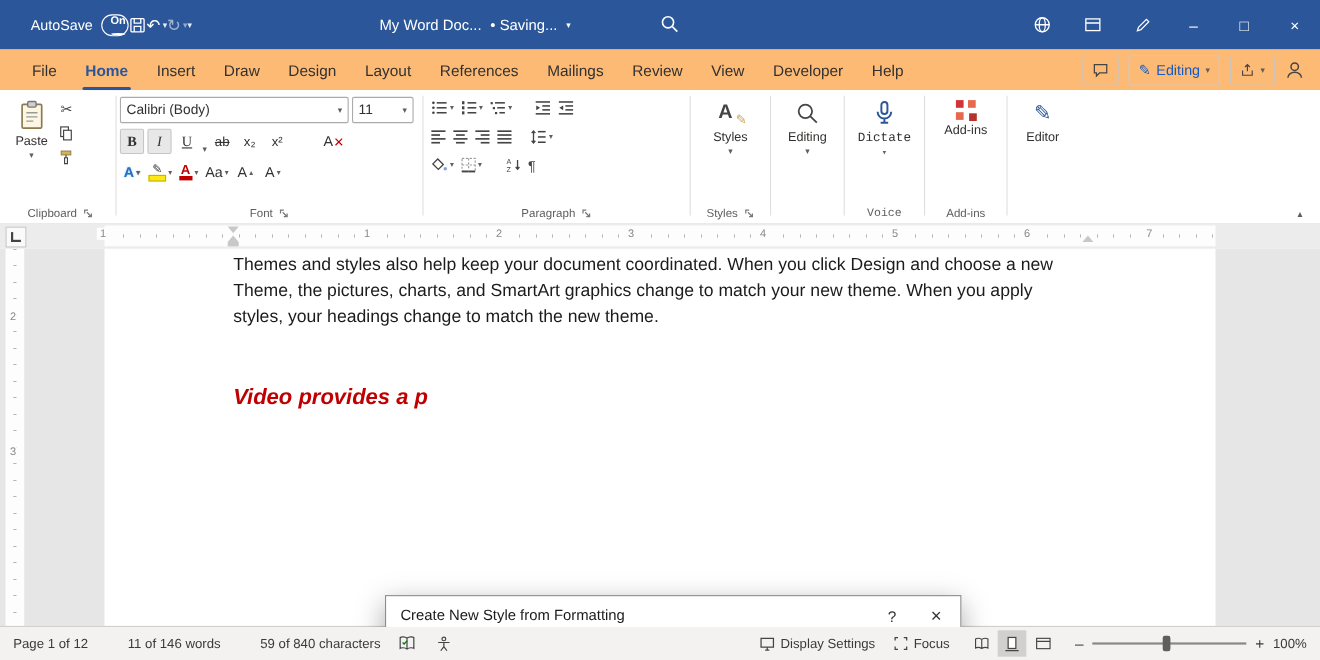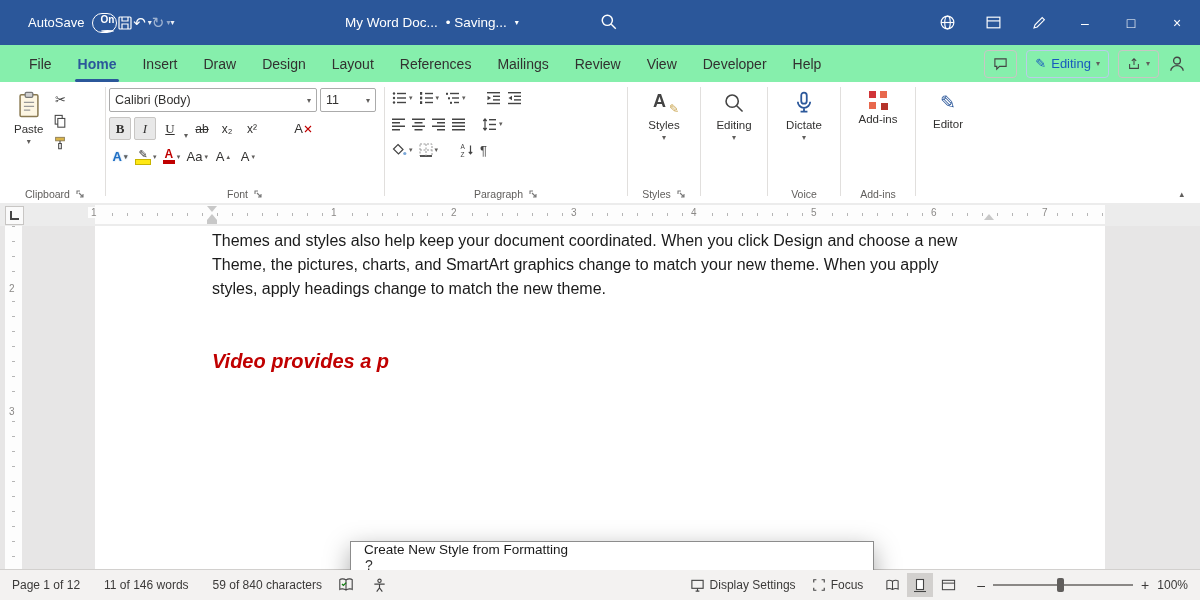--- a/index.html
+++ b/index.html
@@ -16,21 +16,21 @@
   .tb-ic{display:flex;align-items:center;gap:2px;font-size:15px;}
   .tb-ic .chev{font-size:8px;opacity:.9;}
   .dim{opacity:.55;}
   .tb-title{position:absolute;left:345px;top:0;height:45px;display:flex;align-items:center;gap:8px;font-size:13.5px;}
   .tb-search{position:absolute;left:600px;top:13px;}
   .tb-right{position:absolute;right:0;top:0;height:45px;display:flex;align-items:stretch;}
   .tb-btn{width:46px;display:flex;align-items:center;justify-content:center;font-size:14px;}
   .tb-btn svg{display:block;}
 
   
-  .tabrow{position:absolute;top:45px;left:0;right:0;height:37px;background:#86efac;display:flex;align-items:stretch;gap:16px;}
+  .tabrow{position:absolute;top:45px;left:0;right:0;height:37px;background:#fdba74;display:flex;align-items:stretch;gap:16px;}
   .tabs{display:flex;align-items:stretch;padding-left:16px;}
   .tab{display:flex;align-items:center;padding:0 13px;font-size:14px;color:#323130;position:relative;cursor:default;}
   .tab.active{font-weight:bold;color:#2b579a;}
   .tab.active::after{content:"";position:absolute;left:10px;right:10px;bottom:0;height:3px;background:#2b579a;border-radius:2px;}
   .tab-actions{margin-left:auto;display:flex;align-items:center;gap:9px;padding-right:14px;}
   .pillbox{display:flex;align-items:center;gap:5px;border:1px solid #c8c6c4;border-radius:4px;height:26px;padding:0 8px;font-size:13px;}
   .pill-editing{color:#185abd;border-color:#b9cde8;}
   .chev-s{font-size:8px;color:#605e5c;}
 
   
@@ -61,21 +61,21 @@
   .fc-bar{width:12px;height:4px;background:#c00000;}
   .tinyarrow{font-size:7px;color:#605e5c;margin-left:1px;}
   .g-paragraph{width:236px;}
   .prow{display:flex;align-items:center;gap:6px;margin-bottom:6px;padding-left:4px;}
   .pbtn{display:flex;align-items:center;justify-content:center;gap:1px;height:20px;color:#323130;}
   .g-styles{width:66px;}
   .styles-ic{position:relative;width:26px;height:24px;}
   .styles-A{font-size:18px;font-weight:bold;color:#444;position:absolute;left:2px;top:0;}
   .styles-pen{position:absolute;right:-2px;bottom:-1px;font-size:12px;color:#c8a24a;}
   .g-editing{width:60px;}
-  .g-voice{width:66px;}
+  .g-voice{width:66px;font-family:Liberation Mono, monospace;}
   .g-addins{width:68px;}
   .addins-ic{position:relative;width:18px;height:18px;}
   .addins-ic i{position:absolute;width:7px;height:7px;background:#e8684d;}
   .addins-ic i:nth-child(1){left:0;top:0;background:#d13438;}
   .addins-ic i:nth-child(2){right:0;top:0;}
   .addins-ic i:nth-child(3){left:0;bottom:0;}
   .addins-ic i:nth-child(4){right:-1px;bottom:-1px;background:#b5332a;}
   .g-editor{width:58px;}
   .editor-pen{font-size:19px;color:#2b579a;}
   .collapse{position:absolute;right:16px;bottom:4px;font-size:9px;color:#605e5c;}
@@ -98,28 +98,28 @@
   .vnum{position:absolute;left:4px;font-size:10px;color:#8a8886;background:#fdfdfd;padding:2px 0;}
 
   
   .docarea{position:absolute;top:226px;left:0;right:0;height:344px;background:#e7e6e6;overflow:hidden;}
   .page{position:absolute;left:95px;top:0;width:1010px;height:344px;background:#fff;}
   .bodytext{position:absolute;left:117px;top:3px;font-size:16px;line-height:24px;color:#1b1b1b;white-space:nowrap;}
   .redline{position:absolute;left:117px;top:124px;font-size:20px;font-weight:bold;font-style:italic;color:#c00000;white-space:nowrap;}
 
   
   .dialog{position:absolute;left:350px;top:315px;width:522px;height:234px;background:#fff;border:1px solid #8c8c8c;box-shadow:0 8px 24px rgba(0,0,0,.35);z-index:10;}
-  .dlg-title{height:35px;display:flex;align-items:flex-start;flex-direction:column;}
+  .dlg-title{height:35px;display:flex;align-items:center;}
   .dlg-title .t{margin-left:13px;font-size:13.5px;color:#1a1a1a;flex:1;}
   .dlg-hb{width:36px;height:35px;display:flex;align-items:center;justify-content:center;font-size:14px;color:#333;}
   .dlg-xb{width:44px;height:35px;display:flex;align-items:center;justify-content:center;font-size:17px;color:#333;}
 
   
   .statusbar{position:absolute;left:0;right:0;bottom:0;height:30px;background:#f3f2f1;border-top:1px solid #d2d0ce;display:flex;align-items:center;font-size:12px;color:#3b3a39;}
-  .sb-left{display:flex;align-items:center;gap:24px;padding-left:12px;}
+  .sb-left{display:flex;align-items:center;gap:36px;padding-left:12px;}
   .sb-icons{display:flex;align-items:center;gap:18px;margin-left:16px;}
   .sb-right{margin-left:auto;display:flex;align-items:center;gap:16px;padding-right:12px;}
   .sb-item{display:flex;align-items:center;gap:5px;}
   .views{display:flex;align-items:center;gap:2px;}
   .viewbtn{width:26px;height:24px;display:flex;align-items:center;justify-content:center;}
   .viewbtn.active{background:#d2d0ce;}
   .zoom{display:flex;align-items:center;gap:8px;}
   .zslider{position:relative;width:140px;height:14px;}
   .ztrack{position:absolute;left:0;right:0;top:6px;height:2px;background:#8a8886;}
   .zthumb{position:absolute;left:64px;top:0;width:7px;height:14px;background:#605e5c;border-radius:2px;}
@@ -573,21 +573,21 @@
 
   <div class="docarea">
     <div class="vruler">
       <span class="vnum" style="top:55px">2</span>
       <span class="vnum" style="top:178px">3</span>
     </div>
     <div class="page">
       <div class="bodytext">
         <div>Themes and styles also help keep your document coordinated. When you click Design and choose a new</div>
         <div>Theme, the pictures, charts, and SmartArt graphics change to match your new theme. When you apply</div>
-        <div>styles, apply headings change to match the new theme.</div>
+        <div>styles, your headings change to match the new theme.</div>
       </div>
       <div class="redline">Video provides a p</div>
     </div>
 
     <div class="dialog">
       <div class="dlg-title">
         <span class="t">Create New Style from Formatting</span>
         <span class="dlg-hb">?</span>
         <span class="dlg-xb">×</span>
       </div>

